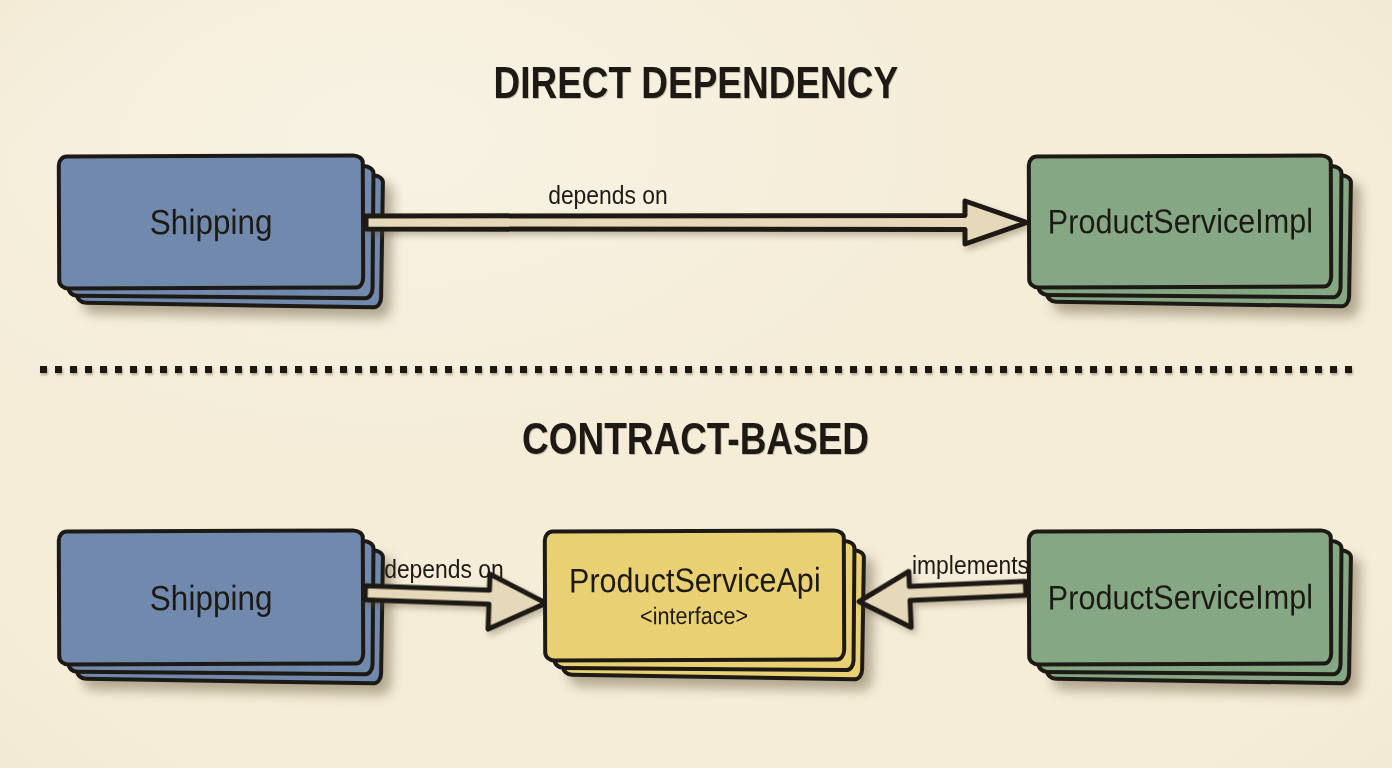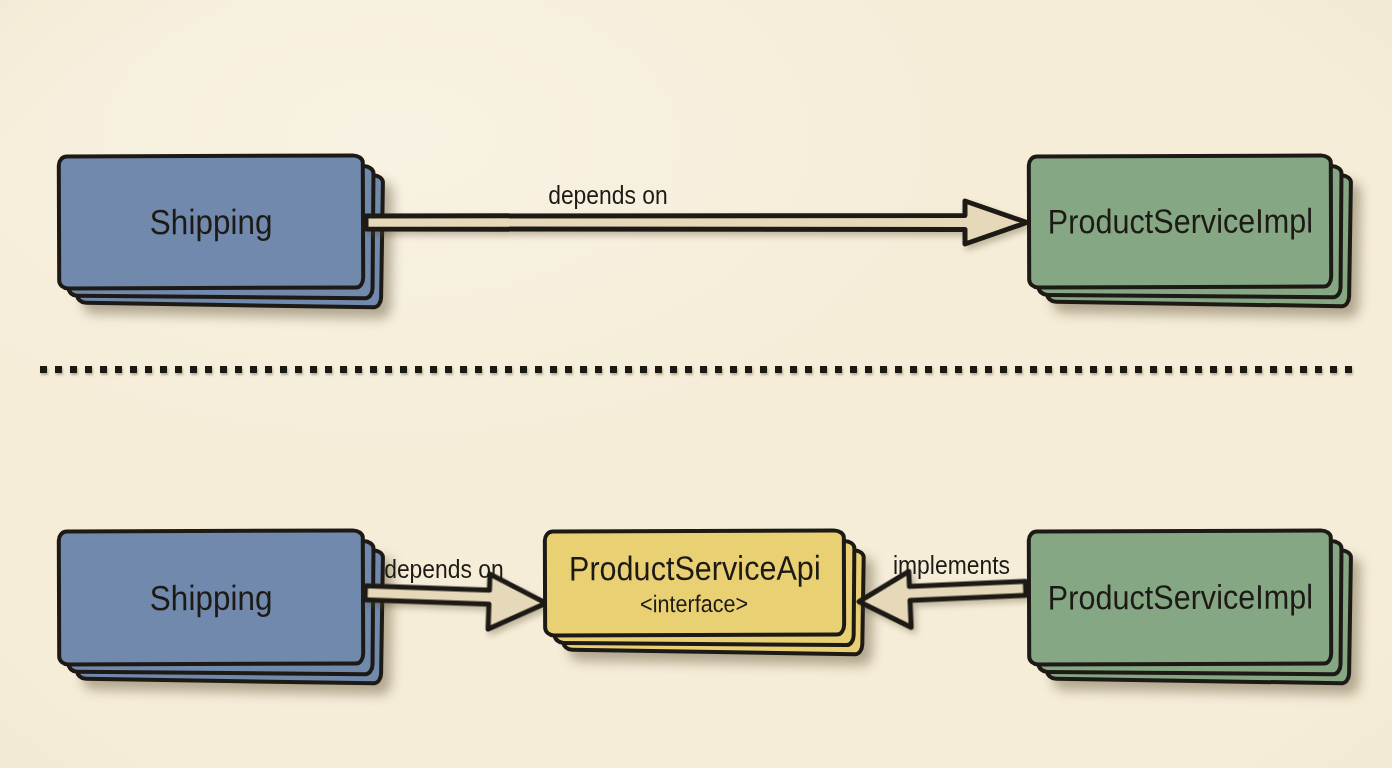--- a/index.html
+++ b/index.html
@@ -67,20 +67,23 @@
     width: 1316px; height: 7px;
     background: repeating-linear-gradient(90deg, #1b1914 0 7px, transparent 7px 15px);
     filter: drop-shadow(1px 2px 1px rgba(110,95,60,0.45));
   }
 </style>
 </head>
 <body>
 
 <div class="canvas" style="background-color: rgb(245, 237, 216);">
 
+  <div class="section-title" style="top:58px;">
+    <span class="t">DIRECT DEPENDENCY</span>
+  </div>
 
   <div class="stack" style="left:57px; top:154px; width:308px; height:136px;">
     <div class="card b2" style="background-color: rgb(113, 137, 172);"></div>
     <div class="card b1" style="background-color: rgb(113, 137, 172);"></div>
     <div class="card front" style="background-color: rgb(113, 137, 172);">
       <span class="card-label big">Shipping</span>
     </div>
   </div>
 
   <div class="arrow-label" style="left:540px; top:180px; width:310px;">
@@ -93,46 +96,49 @@
   <div class="stack" style="left:1027px; top:154px; width:306px; height:135px;">
     <div class="card b2" style="background-color: rgb(133, 167, 131);"></div>
     <div class="card b1" style="background-color: rgb(133, 167, 131);"></div>
     <div class="card front" style="background-color: rgb(133, 167, 131);">
       <span class="card-label">ProductServiceImpl</span>
     </div>
   </div>
 
   <div class="divider"></div>
 
+  <div class="section-title" style="top:414px;">
+    <span class="t">CONTRACT-BASED</span>
+  </div>
 
   <div class="stack" style="left:57px; top:529px; width:308px; height:137px;">
     <div class="card b2" style="background-color: rgb(113, 137, 172);"></div>
     <div class="card b1" style="background-color: rgb(113, 137, 172);"></div>
     <div class="card front" style="background-color: rgb(113, 137, 172);">
       <span class="card-label big">Shipping</span>
     </div>
   </div>
 
   <div class="arrow-label" style="left:376px; top:554px; width:130px;">
     <span class="t">depends on</span>
   </div>
   <svg class="arrow-svg" style="left:362px; top:570px; transform:rotate(2deg);" width="188" height="64" viewBox="0 0 188 64">
     <path d="M3 19 L127 19 L127 3 L184 30 L127 58 L127 33 L3 33 Z" stroke="#1d1a16" stroke-width="5" stroke-linejoin="round" stroke-linecap="round" fill="#e6d9ba"></path>
   </svg>
 
-  <div class="stack" style="left:543px; top:529px; width:303px; height:108px;">
+  <div class="stack" style="left:543px; top:529px; width:303px; height:133px;">
     <div class="card b2" style="background-color: rgb(233, 209, 115);"></div>
     <div class="card b1" style="background-color: rgb(233, 209, 115);"></div>
     <div class="card front" style="background-color: rgb(233, 209, 115);">
       <span class="card-label">ProductServiceApi</span>
       <span class="card-sublabel">&lt;interface&gt;</span>
     </div>
   </div>
 
-  <div class="arrow-label" style="left:885px; top:550px; width:135px;">
+  <div class="arrow-label" style="left:904px; top:550px; width:135px;">
     <span class="t">implements</span>
   </div>
   <svg class="arrow-svg" style="left:856px; top:566px; transform:rotate(-2.5deg);" width="172" height="66" viewBox="0 0 172 66">
     <path d="M170 19 L54 19 L54 4 L3 32 L54 60 L54 33 L170 33 Z" stroke="#1d1a16" stroke-width="5" stroke-linejoin="round" stroke-linecap="round" fill="#e6d9ba"></path>
   </svg>
 
   <div class="stack" style="left:1027px; top:529px; width:306px; height:137px;">
     <div class="card b2" style="background-color: rgb(133, 167, 131);"></div>
     <div class="card b1" style="background-color: rgb(133, 167, 131);"></div>
     <div class="card front" style="background-color: rgb(133, 167, 131);">

